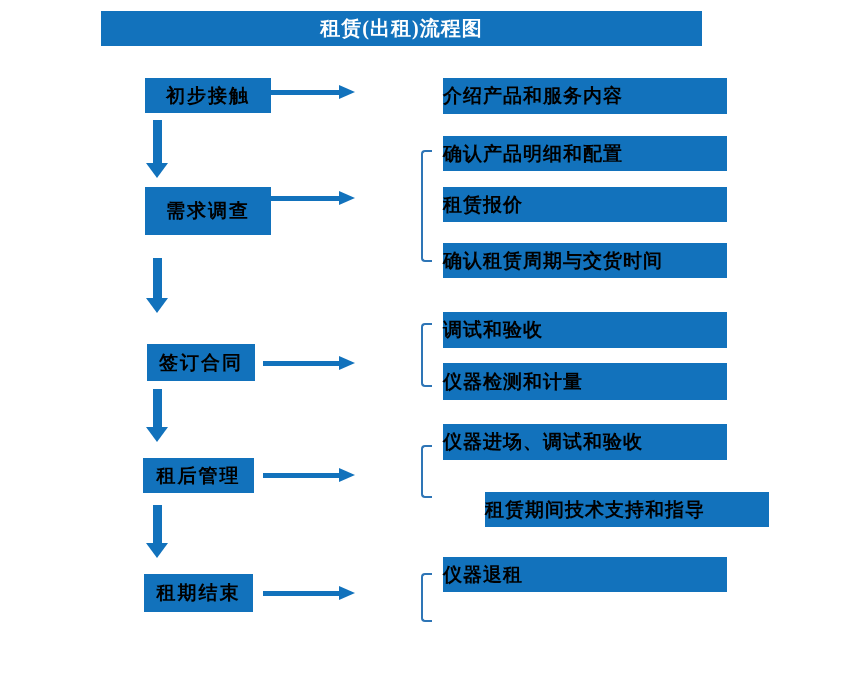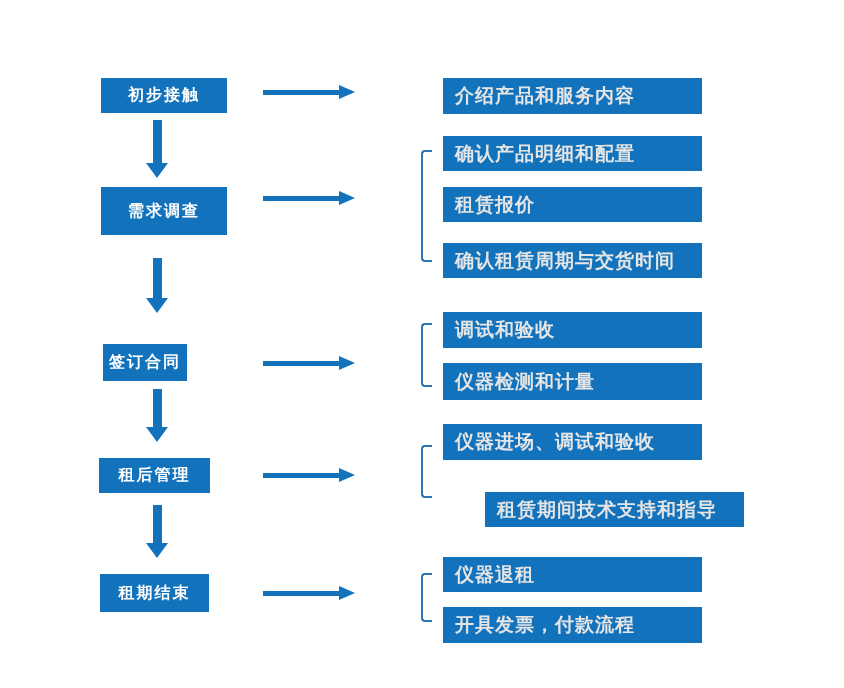--- a/index.html
+++ b/index.html
@@ -12,27 +12,27 @@
   }
   .blue{background:#1272BC;}
   .banner{
     position:absolute;left:101px;top:11px;width:601px;height:35px;
     display:flex;align-items:center;justify-content:center;
     color:#ffffff;font-weight:bold;font-size:20px;letter-spacing:1px;
   }
   .lbox{
     position:absolute;
     display:flex;align-items:center;justify-content:center;
-    color:#ffffff;font-weight:bold;font-size:16px;letter-spacing:2px;
+    color:#000000;font-weight:bold;font-size:19px;letter-spacing:2px;margin-left:44px;
   }
   .rbox{
-    position:absolute;left:443px;width:259px;
+    position:absolute;left:443px;width:284px;
     display:flex;align-items:center;
-    padding-left:12px;box-sizing:border-box;
-    color:#e5e5e5;font-weight:bold;font-size:19px;letter-spacing:1px;
+    box-sizing:border-box;
+    color:#000000;font-weight:bold;font-size:19px;letter-spacing:1px;
   }
   
   .harrow{
     position:absolute;left:263px;width:92px;height:14px;
     display:flex;flex-direction:row;align-items:center;
   }
   .harrow .shaft{width:76px;height:5px;background:#1272BC;}
   .harrow .head{
     width:0;height:0;
     border-left:16px solid #1272BC;
@@ -60,24 +60,25 @@
     border-top-left-radius:4px;
     border-bottom-left-radius:4px;
     box-sizing:border-box;
   }
 </style>
 </head>
 <body>
 
 <div id="stage">
 
+  <div class="banner blue">租赁(出租)流程图</div>
 
   <div class="lbox blue" style="left:101px;top:78px;width:126px;height:35px;">初步接触</div>
   <div class="lbox blue" style="left:101px;top:187px;width:126px;height:48px;">需求调查</div>
-  <div class="lbox blue" style="left:103px;top:344px;width:84px;height:37px;">签订合同</div>
+  <div class="lbox blue" style="left:103px;top:344px;width:108px;height:37px;">签订合同</div>
   <div class="lbox blue" style="left:99px;top:458px;width:111px;height:35px;">租后管理</div>
   <div class="lbox blue" style="left:100px;top:574px;width:109px;height:38px;">租期结束</div>
 
   <div class="varrow" style="top:120px;height:58px;">
     <div class="shaft"></div>
       <div class="head"></div>
   </div>
   <div class="varrow" style="top:258px;height:55px;">
     <div class="shaft"></div>
       <div class="head"></div>
@@ -123,15 +124,14 @@
   <div class="rbox blue" style="top:187px;height:35px;">租赁报价</div>
   <div class="rbox blue" style="top:243px;height:35px;">确认租赁周期与交货时间</div>
 
   <div class="rbox blue" style="top:312px;height:36px;">调试和验收</div>
   <div class="rbox blue" style="top:363px;height:37px;">仪器检测和计量</div>
 
   <div class="rbox blue" style="top:424px;height:36px;">仪器进场、调试和验收</div>
   <div class="rbox blue" style="top:492px;height:35px;margin-left:42px;">租赁期间技术支持和指导</div>
 
   <div class="rbox blue" style="top:557px;height:35px;">仪器退租</div>
-  <div class="rbox blue" style="top:607px;height:36px;">开具发票，付款流程</div>
 
 </div>
 
 </body></html>

